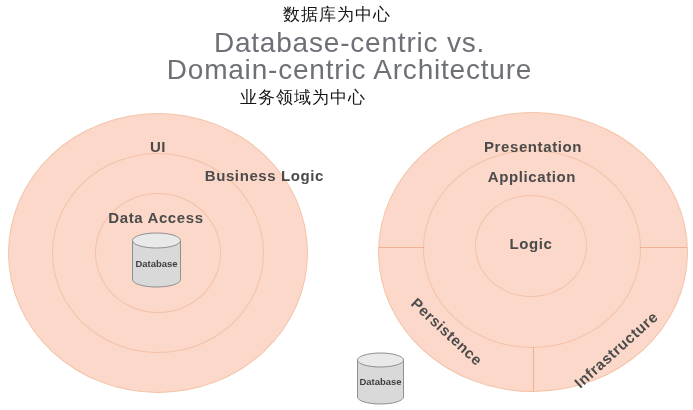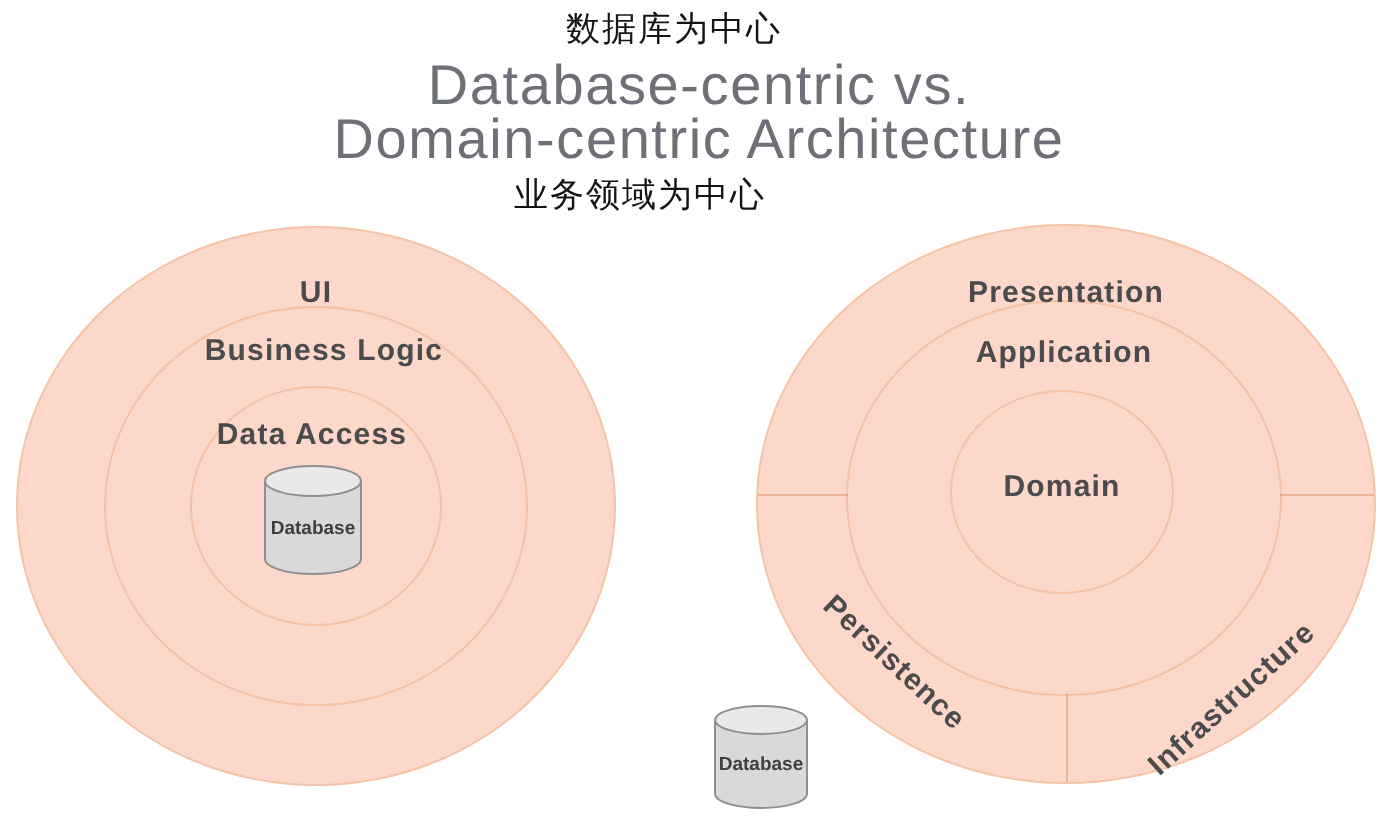--- a/index.html
+++ b/index.html
@@ -85,29 +85,29 @@
 <body>
 
 <div class="canvas">
 
   <div class="abs caption-cn" style="left:236px; top:3px;margin-left:47px;">数据库为中心</div>
 
   <div class="abs title-line" style="left:3px; top:29px;">Database-centric vs.</div>
 
   <div class="abs title-line" style="left:3px; top:56px;">Domain-centric Architecture</div>
 
-  <div class="abs caption-cn" style="left:257px; top:86px;text-align:center;">业务领域为中心</div>
+  <div class="abs caption-cn" style="left:240px; top:86px;text-align:center;">业务领域为中心</div>
 
   <div>
     <div class="abs ring outer" style="left:8px; top:113px; width:300px; height:280px;"></div>
     <div class="abs ring inner-line" style="left:52px; top:153px; width:212px; height:200px;"></div>
     <div class="abs ring inner-line" style="left:95px; top:193px; width:126px; height:120px;"></div>
 
     <div class="abs ring-label" style="left:8px; top:122px; width:300px;margin-top:16px;">UI</div>
-    <div class="abs ring-label" style="left:12px; top:167px; width:300px;">Business Logic</div>
+    <div class="abs ring-label" style="left:24px; top:167px; width:300px;text-align:right;">Business Logic</div>
     <div class="abs ring-label" style="left:93px; top:209px; width:126px;">Data Access</div>
 
     <div class="abs" style="left:131px; top:231px;">
       <svg class="cyl-svg" width="51" height="58" viewBox="0 0 51 58">
         <path d="M1.5 9.5 v39 a24 7.5 0 0 0 48 0 v-39" fill="#d9d9d9" stroke="#8f8f8f" stroke-width="1"></path>
         <ellipse cx="25.5" cy="9.5" rx="24" ry="7.5" fill="#e9e9e9" stroke="#8f8f8f" stroke-width="1"></ellipse>
         <text class="cyl-text" x="25.5" y="36" text-anchor="middle">Database</text>
       </svg>
     </div>
   </div>
@@ -116,21 +116,21 @@
     <div class="abs ring outer" style="left:378px; top:112px; width:310px; height:280px;"></div>
     <div class="abs ring inner-line" style="left:423px; top:150px; width:218px; height:198px;"></div>
     <div class="abs ring inner-line" style="left:475px; top:195px; width:112px; height:102px;"></div>
 
     <div class="abs divider-h" style="left:379px; top:247px; width:45px;"></div>
     <div class="abs divider-h" style="left:640px; top:247px; width:47px;"></div>
     <div class="abs divider-v" style="left:533px; top:347px; height:44px;"></div>
 
     <div class="abs ring-label" style="left:378px; top:138px; width:310px;">Presentation</div>
     <div class="abs ring-label" style="left:423px; top:168px; width:218px;">Application</div>
-    <div class="abs ring-label" style="left:475px; top:235px; width:112px;">Domain</div>
+    <div class="abs ring-label" style="left:475px; top:235px; width:112px;">Logic</div>
 
     <div class="abs ring-label rotated-cw" style="left:392px; top:323px; width:110px;">Persistence</div>
     <div class="abs ring-label rotated-ccw" style="left:550px; top:341px; width:132px;">Infrastructure</div>
 
     <div class="abs" style="left:356px; top:351px;">
       <svg class="cyl-svg" width="49" height="56" viewBox="0 0 49 56">
         <path d="M1.5 9 v37 a23 7 0 0 0 46 0 v-37" fill="#d9d9d9" stroke="#8f8f8f" stroke-width="1"></path>
         <ellipse cx="24.5" cy="9" rx="23" ry="7" fill="#e9e9e9" stroke="#8f8f8f" stroke-width="1"></ellipse>
         <text class="cyl-text" x="24.5" y="34" text-anchor="middle">Database</text>
       </svg>

